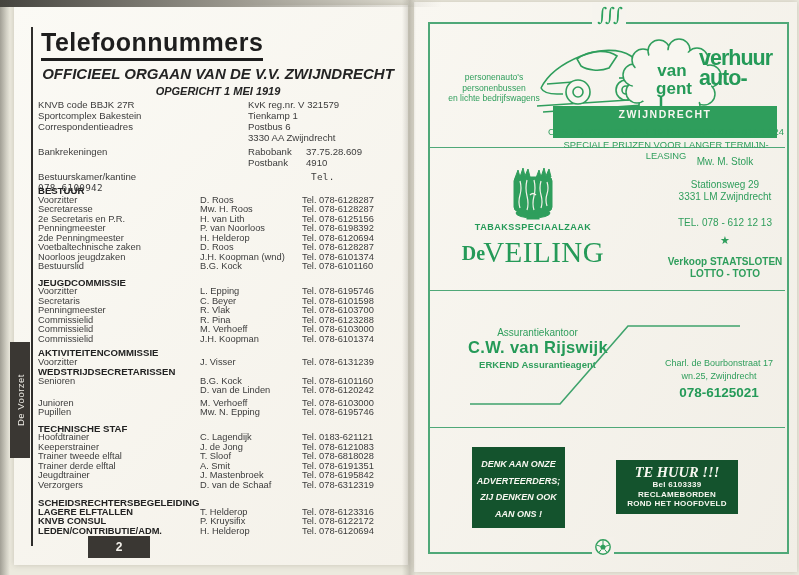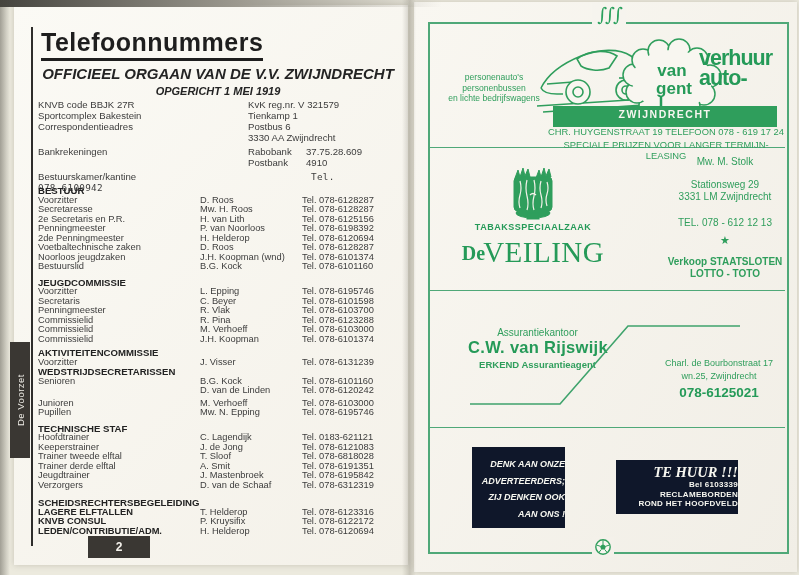--- a/index.html
+++ b/index.html
@@ -41,21 +41,21 @@
   .side-tab span{writing-mode:vertical-rl;transform:rotate(180deg);color:#efede7;font-size:9.5px;letter-spacing:.5px;}
   .adbox{position:absolute;left:428px;top:22px;width:357px;height:528px;border:2px solid #4fa878;}
   .divider{position:absolute;left:428px;width:357px;height:0;border-top:1.6px solid #4fa878;}
   .d1{top:147px;} .d2{top:290px;} .d3{top:427px;}
   .orn-top{position:absolute;left:592px;top:3px;width:34px;text-align:center;background:#f6f4ee;
         color:#2aa05d;font-family:"DejaVu Serif",serif;font-size:19px;font-style:italic;z-index:5;letter-spacing:-2px;}
   .services{position:absolute;left:437px;top:72px;width:114px;text-align:center;
         font-size:8.6px;line-height:10.5px;color:#2f9e5c;}
   .brand{position:absolute;left:699px;top:48px;width:92px;font-size:21.5px;font-weight:bold;
         line-height:20px;color:#259a58;letter-spacing:-1px;}
-  .banner{position:absolute;left:553px;top:106px;width:224px;height:21px;background:#2f9e5c;
+  .banner{position:absolute;left:553px;top:106px;width:224px;height:32px;background:#2f9e5c;
         color:#f6f6f0;font-size:10.5px;font-weight:bold;letter-spacing:1.5px;text-align:center;line-height:16px;}
   .ad1-addr{position:absolute;left:545px;top:126px;width:242px;text-align:center;font-size:9.4px;color:#2f9e5c;}
   .ad1-tag{position:absolute;left:545px;top:139px;width:242px;text-align:center;font-size:9.4px;color:#2f9e5c;}
 
   .v-cat{position:absolute;left:448px;top:222px;width:170px;text-align:center;
         font-size:9px;font-weight:bold;letter-spacing:.5px;color:#259a58;}
   .v-name{position:absolute;left:448px;top:236px;width:170px;text-align:center;color:#259a58;
         font-family:"Liberation Serif",serif;}
   .v-de{font-size:20px;font-weight:bold;margin-right:-2px;vertical-align:2px;}
   .v-big{font-size:29px;letter-spacing:.5px;}
@@ -68,21 +68,21 @@
   .r-kantoor{position:absolute;left:455px;top:327px;width:165px;text-align:center;font-size:10px;color:#2f9e5c;}
   .r-name{position:absolute;left:448px;top:338px;width:180px;text-align:center;
         font-size:16.5px;font-weight:bold;color:#259a58;letter-spacing:.3px;}
   .r-erkend{position:absolute;left:455px;top:359px;width:165px;text-align:center;
         font-size:9.5px;font-weight:bold;color:#2f9e5c;}
   .r-street{position:absolute;left:645px;top:358px;width:148px;text-align:center;font-size:9px;color:#2f9e5c;}
   .r-city{position:absolute;left:645px;top:371px;width:148px;text-align:center;font-size:9px;color:#2f9e5c;}
   .r-phone{position:absolute;left:645px;top:385px;width:148px;text-align:center;
         font-size:13.5px;font-weight:bold;color:#259a58;}
 
-  .greenbox{position:absolute;background:#0f172a;color:#f7f7f0;text-align:right;}
+  .greenbox{position:absolute;background:#14532d;color:#f7f7f0;text-align:center;}
   .gb1{left:472px;top:447px;width:93px;height:81px;font-size:9px;font-weight:bold;font-style:italic;
         line-height:16.5px;padding-top:9px;box-sizing:border-box;}
   .gb2{left:616px;top:460px;width:122px;height:54px;box-sizing:border-box;padding-top:4px;}
   .gb2-title{font-family:"Liberation Serif",serif;font-style:italic;font-weight:bold;font-size:14.5px;line-height:16px;}
   .gb2-line{font-size:8px;font-weight:bold;line-height:9.5px;letter-spacing:.3px;}
   .ball-wrap{position:absolute;left:592px;top:537px;width:22px;height:20px;background:#f4f1ea;
         text-align:center;z-index:5;}
   svg{display:block;}
   .absvg{position:absolute;}
 </style>

